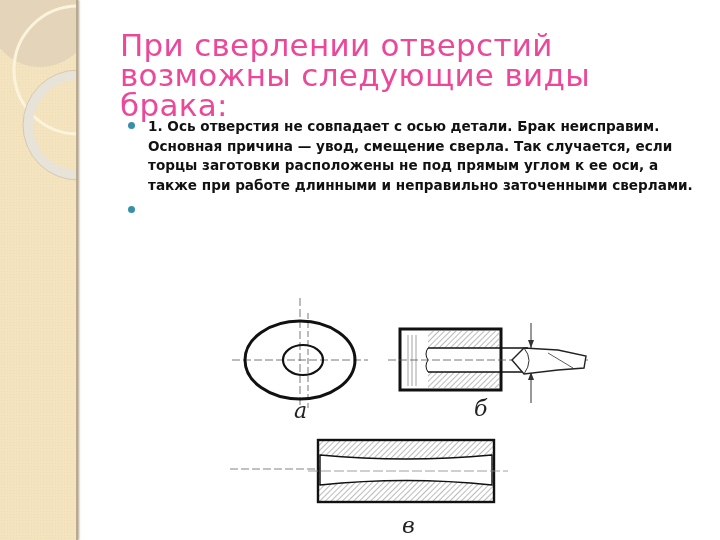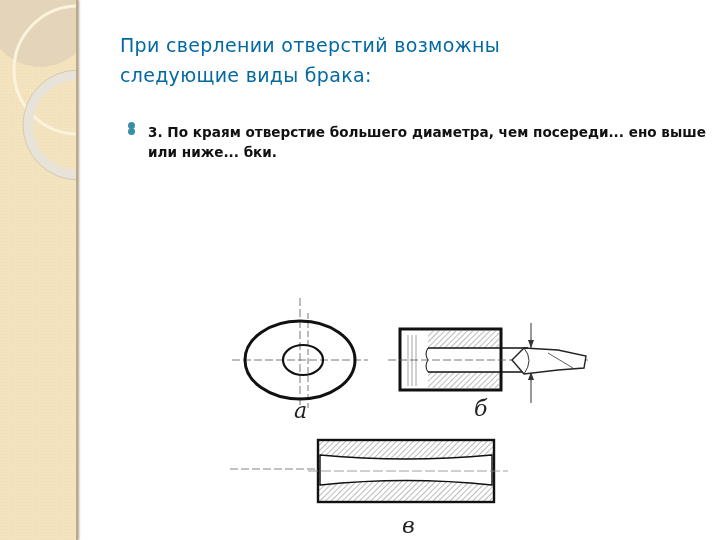--- a/index.html
+++ b/index.html
@@ -17,22 +17,22 @@
     box-shadow: 1px 0 2px rgba(120,100,70,0.6);
     overflow:hidden;
   }
   .sidebar .edge {
     position:absolute; right:0; top:0; width:2px; height:100%;
     background:#bca98a;
   }
   .deco { position:absolute; left:0; top:0; }
   .title {
     position:absolute; left:120px; top:30px; width:500px;
-    color:#0369a1;
-    font-size:19px; line-height:30px;
+    color:#ec4899;
+    font-size:31px; line-height:30px;
     letter-spacing:0.3px;
     margin:0; font-weight:normal;
   }
   .content {
     position:absolute; left:128px; top:117px; width:580px;
     font-size:13.6px; line-height:19.5px; color:#111;
     font-weight:bold;
   }
   .bullet-item { position:relative; padding-left:20px; margin-bottom:6px; }
   .bullet-dot {
@@ -59,24 +59,24 @@
     <circle cx="78" cy="125" r="55" fill="none" stroke="#cfc2a8" stroke-width="0.8"></circle>
   </svg>
   <div class="edge"></div>
 </div>
 
 <h1 class="title">При сверлении отверстий возможны следующие виды брака:</h1>
 
 <div class="content">
   <div class="bullet-item">
     <span class="bullet-dot"></span>
+    <span>1. Ось отверстия не совпадает с осью детали. Брак неисправим. Основная причина — увод, смещение сверла. Так случается, если торцы заготовки расположены не под прямым углом к ее оси, а также при работе длинными и неправильно заточенными сверлами.</span>
   </div>
   <div class="bullet-item">
     <span class="bullet-dot"></span>
-    <span>3. По краям отверстие большего диаметра, чем посереди... ено выше или ниже... бки.</span>
   </div>
 </div>
 
 <div class="figure">
   <svg width="364" height="242">
     <defs>
       <pattern id="hatch" width="4" height="4" patternUnits="userSpaceOnUse" patternTransform="rotate(45)">
         <line x1="0" y1="0" x2="0" y2="4" stroke="#777" stroke-width="1"></line>
       </pattern>
     </defs>

